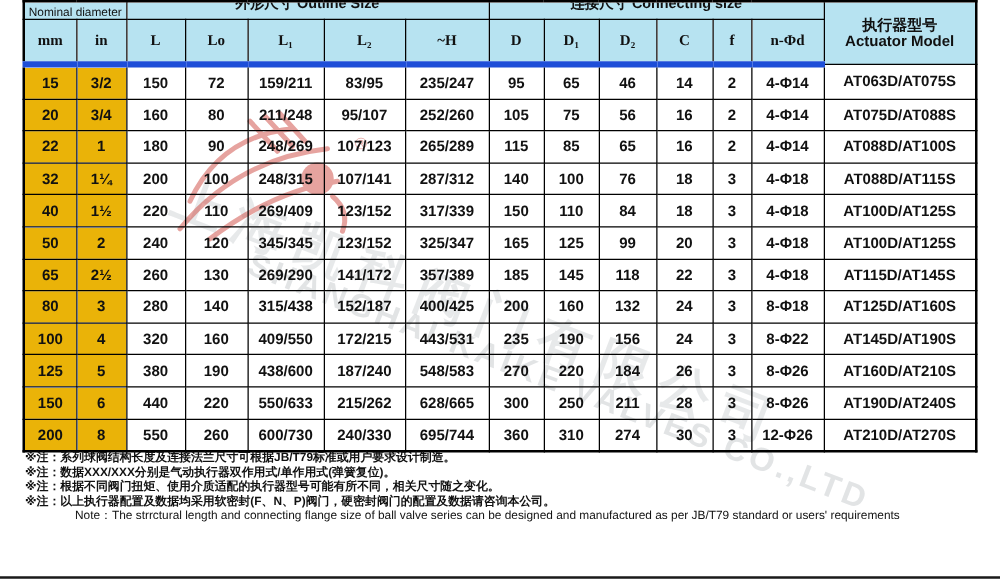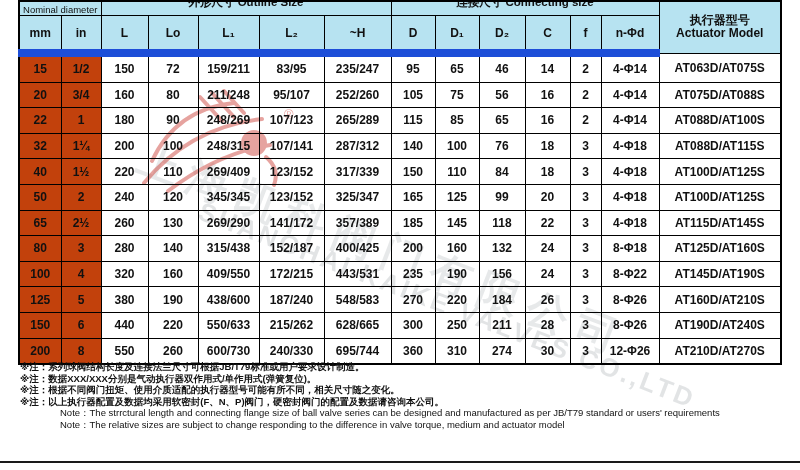--- a/index.html
+++ b/index.html
@@ -10,24 +10,24 @@
   
   table.spec{
     position:absolute;left:18px;top:0;border-collapse:collapse;table-layout:fixed;
     border:2px solid #000;
   }
   table.spec td{
     border:1px solid #000;text-align:center;vertical-align:middle;
     font-weight:bold;font-size:12px;padding:0;white-space:nowrap;overflow:hidden;
   }
   tr.grp-row td{height:13px;}
-  tr.col-row td{height:33px;border-bottom:8px solid #1d4ed8;}
+  tr.col-row td{height:33px;border-bottom:5px solid #1d4ed8;font-family:Liberation Serif, serif;}
   tr.data-row td{height:24.6px;}
   td.hdr{background:#b7e3f1;}
-  td.blue{background:#c2410c;}
+  td.blue{background:#eab308;}
   td.sep{border-left:2px solid #000;}
   .grp-clip{height:13px;overflow:hidden;}
   .grp-clip .cn{display:block;margin-top:-7px;font-size:11.5px;}
   .nominal{font-weight:normal;font-size:9.5px;}
   td.act-hdr{font-size:11px;line-height:13px;}
   td.act-cell{font-size:11px;}
   
   .notes{position:absolute;left:20px;top:361px;width:770px;}
   .note-line{font-size:9.5px;line-height:11.6px;white-space:nowrap;}
   .note-cn{font-weight:bold;}
@@ -108,21 +108,21 @@
         <td class="hdr">D₁</td>
         <td class="hdr">D₂</td>
         <td class="hdr">C</td>
         <td class="hdr">f</td>
         <td class="hdr">n-Φd</td>
       </tr>
   </tbody>
   <tbody id="table-body">
       <tr class="data-row">
         <td class="blue">15</td>
-        <td class="blue">1/2</td>
+        <td class="blue">3/2</td>
         <td class=" sep">150</td>
         <td>72</td>
         <td>159/211</td>
         <td>83/95</td>
         <td>235/247</td>
         <td class=" sep">95</td>
         <td>65</td>
         <td>46</td>
         <td>14</td>
         <td>2</td>
@@ -307,16 +307,15 @@
       </tr>
     </tbody>
 </table>
 
 <div class="notes" id="notes">
     <div class="note-line note-cn">※注：系列球阀结构长度及连接法兰尺寸可根据JB/T79标准或用户要求设计制造。</div>
     <div class="note-line note-cn">※注：数据XXX/XXX分别是气动执行器双作用式/单作用式(弹簧复位)。</div>
     <div class="note-line note-cn">※注：根据不同阀门扭矩、使用介质适配的执行器型号可能有所不同，相关尺寸随之变化。</div>
     <div class="note-line note-cn">※注：以上执行器配置及数据均采用软密封(F、N、P)阀门，硬密封阀门的配置及数据请咨询本公司。</div>
     <div class="note-line note-en">Note：The strrctural length and connecting flange size of ball valve series can be designed and manufactured as per JB/T79 standard or users' requirements</div>
-    <div class="note-line note-en">Note：The relative sizes are subject to change responding to the difference in valve torque, medium and actuator model</div>
   </div>
 
 <div class="bottom-rule"></div>
 
 </body></html>

